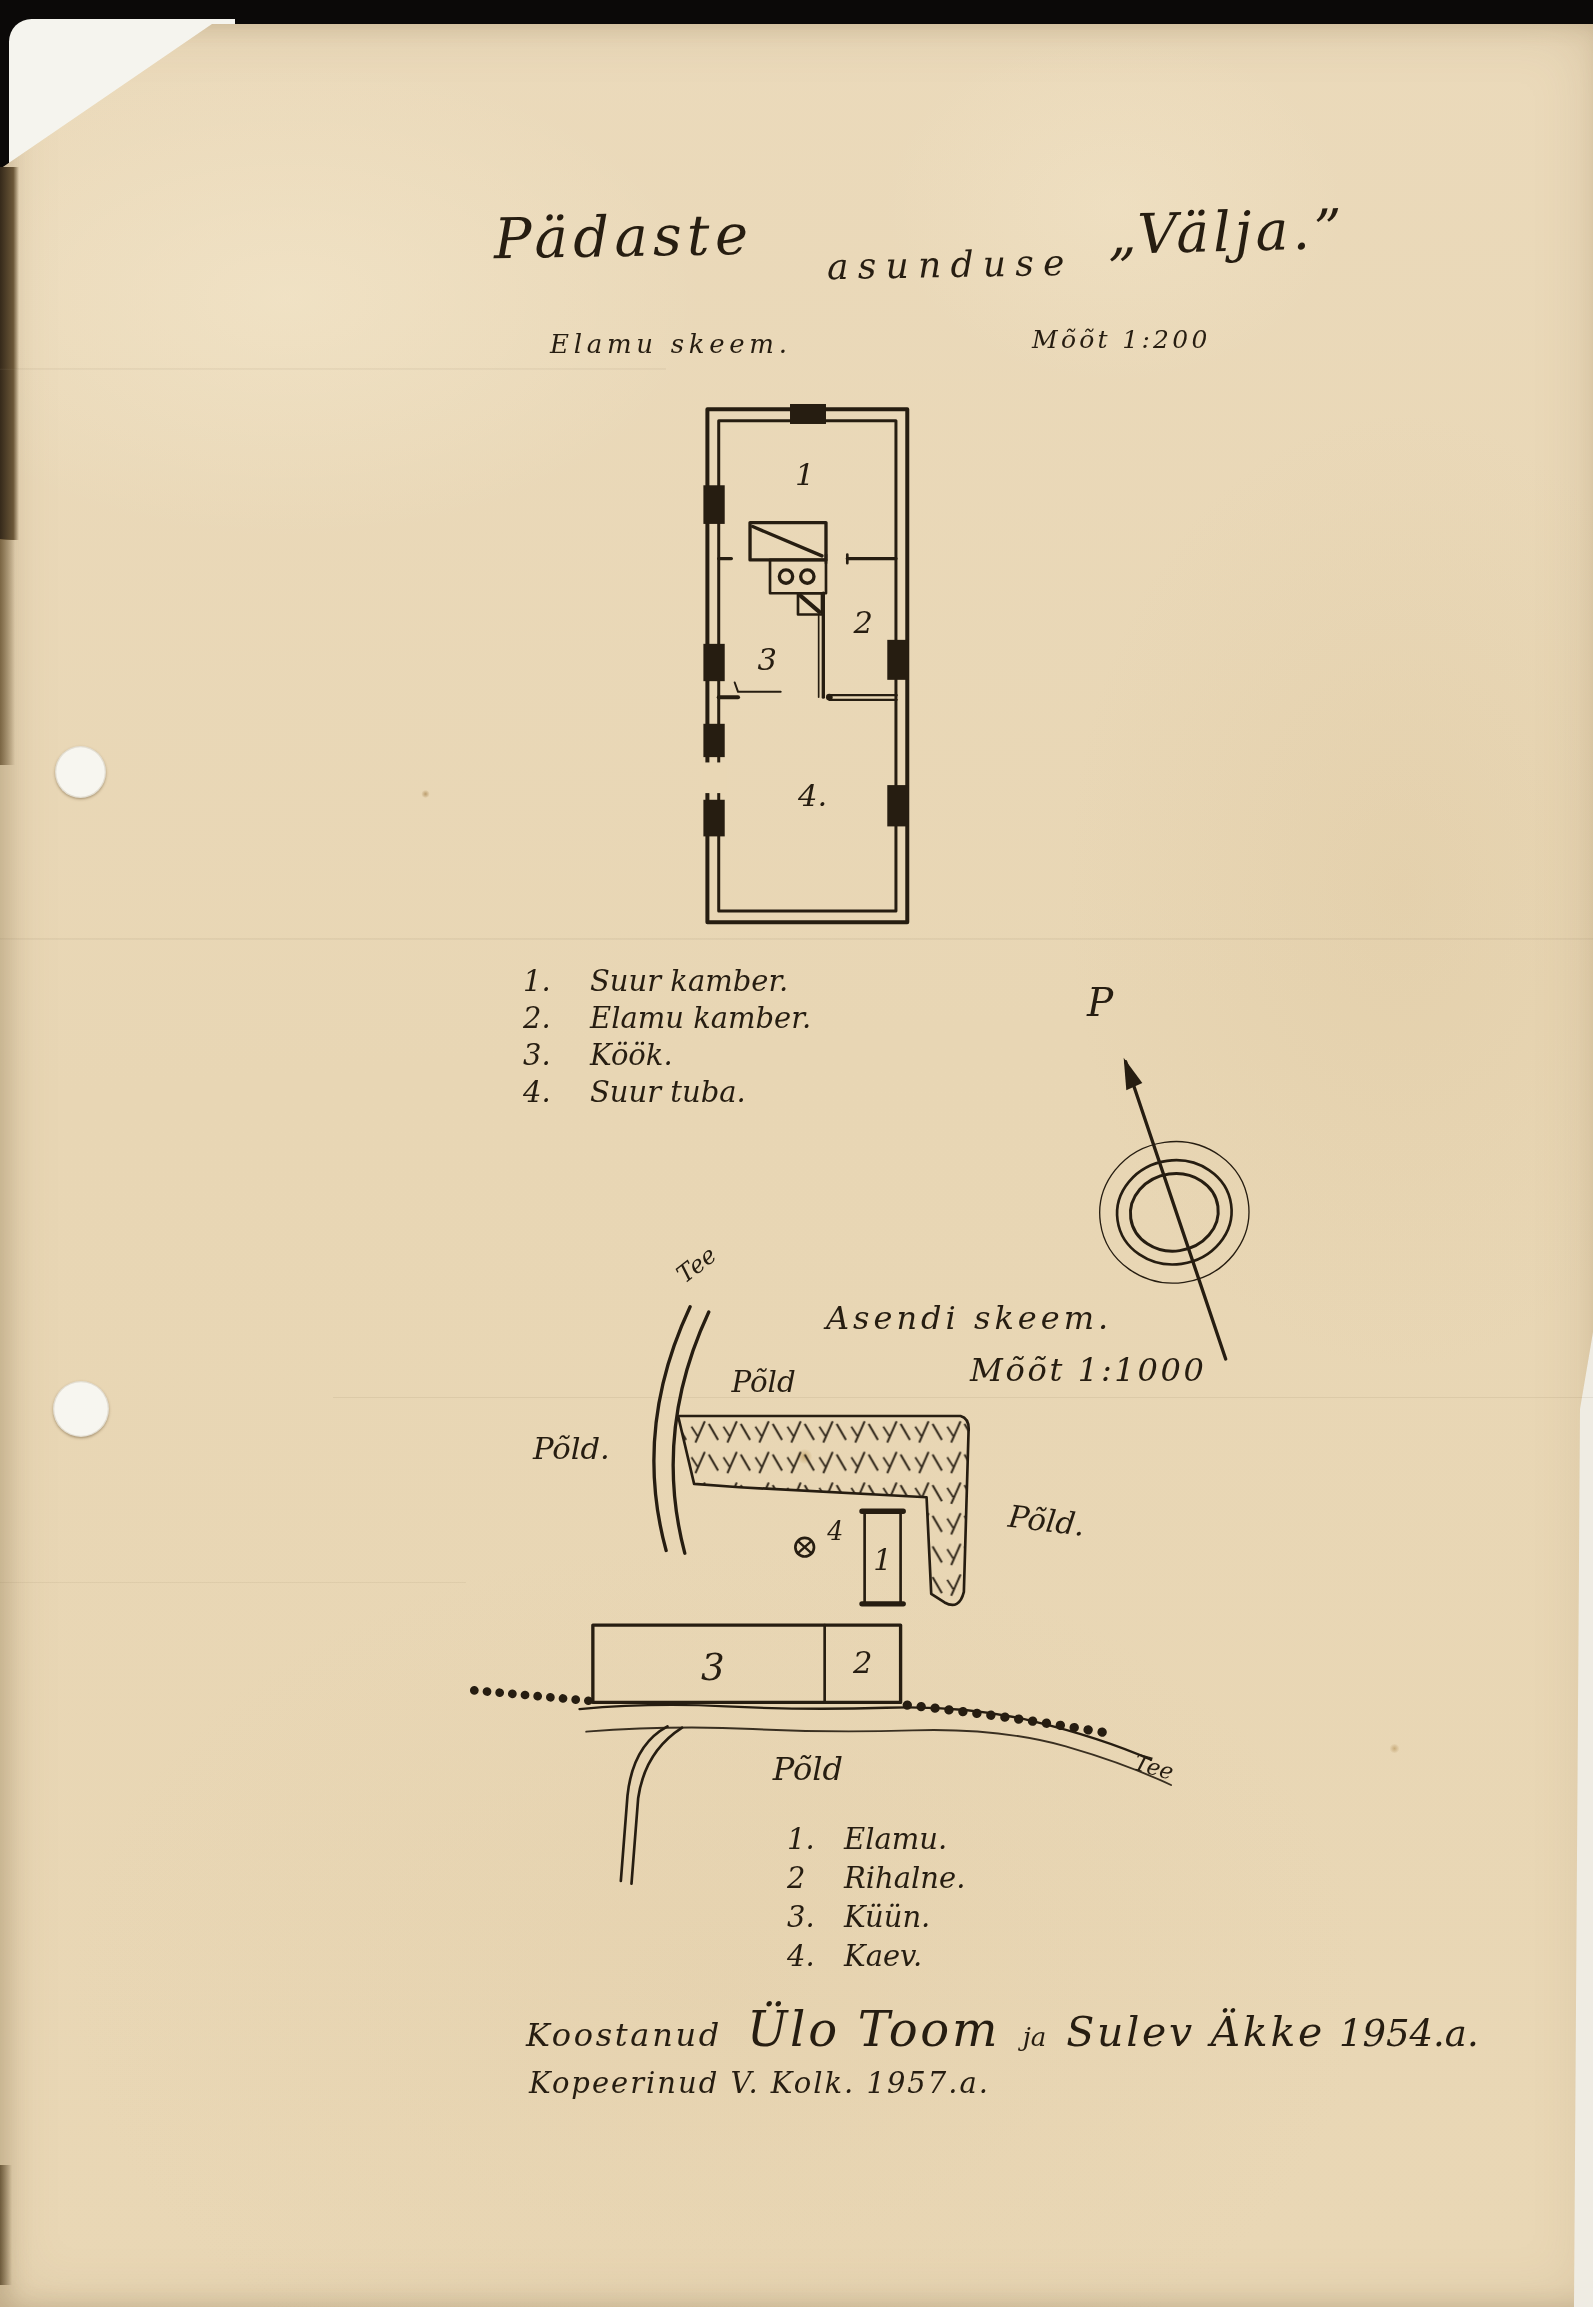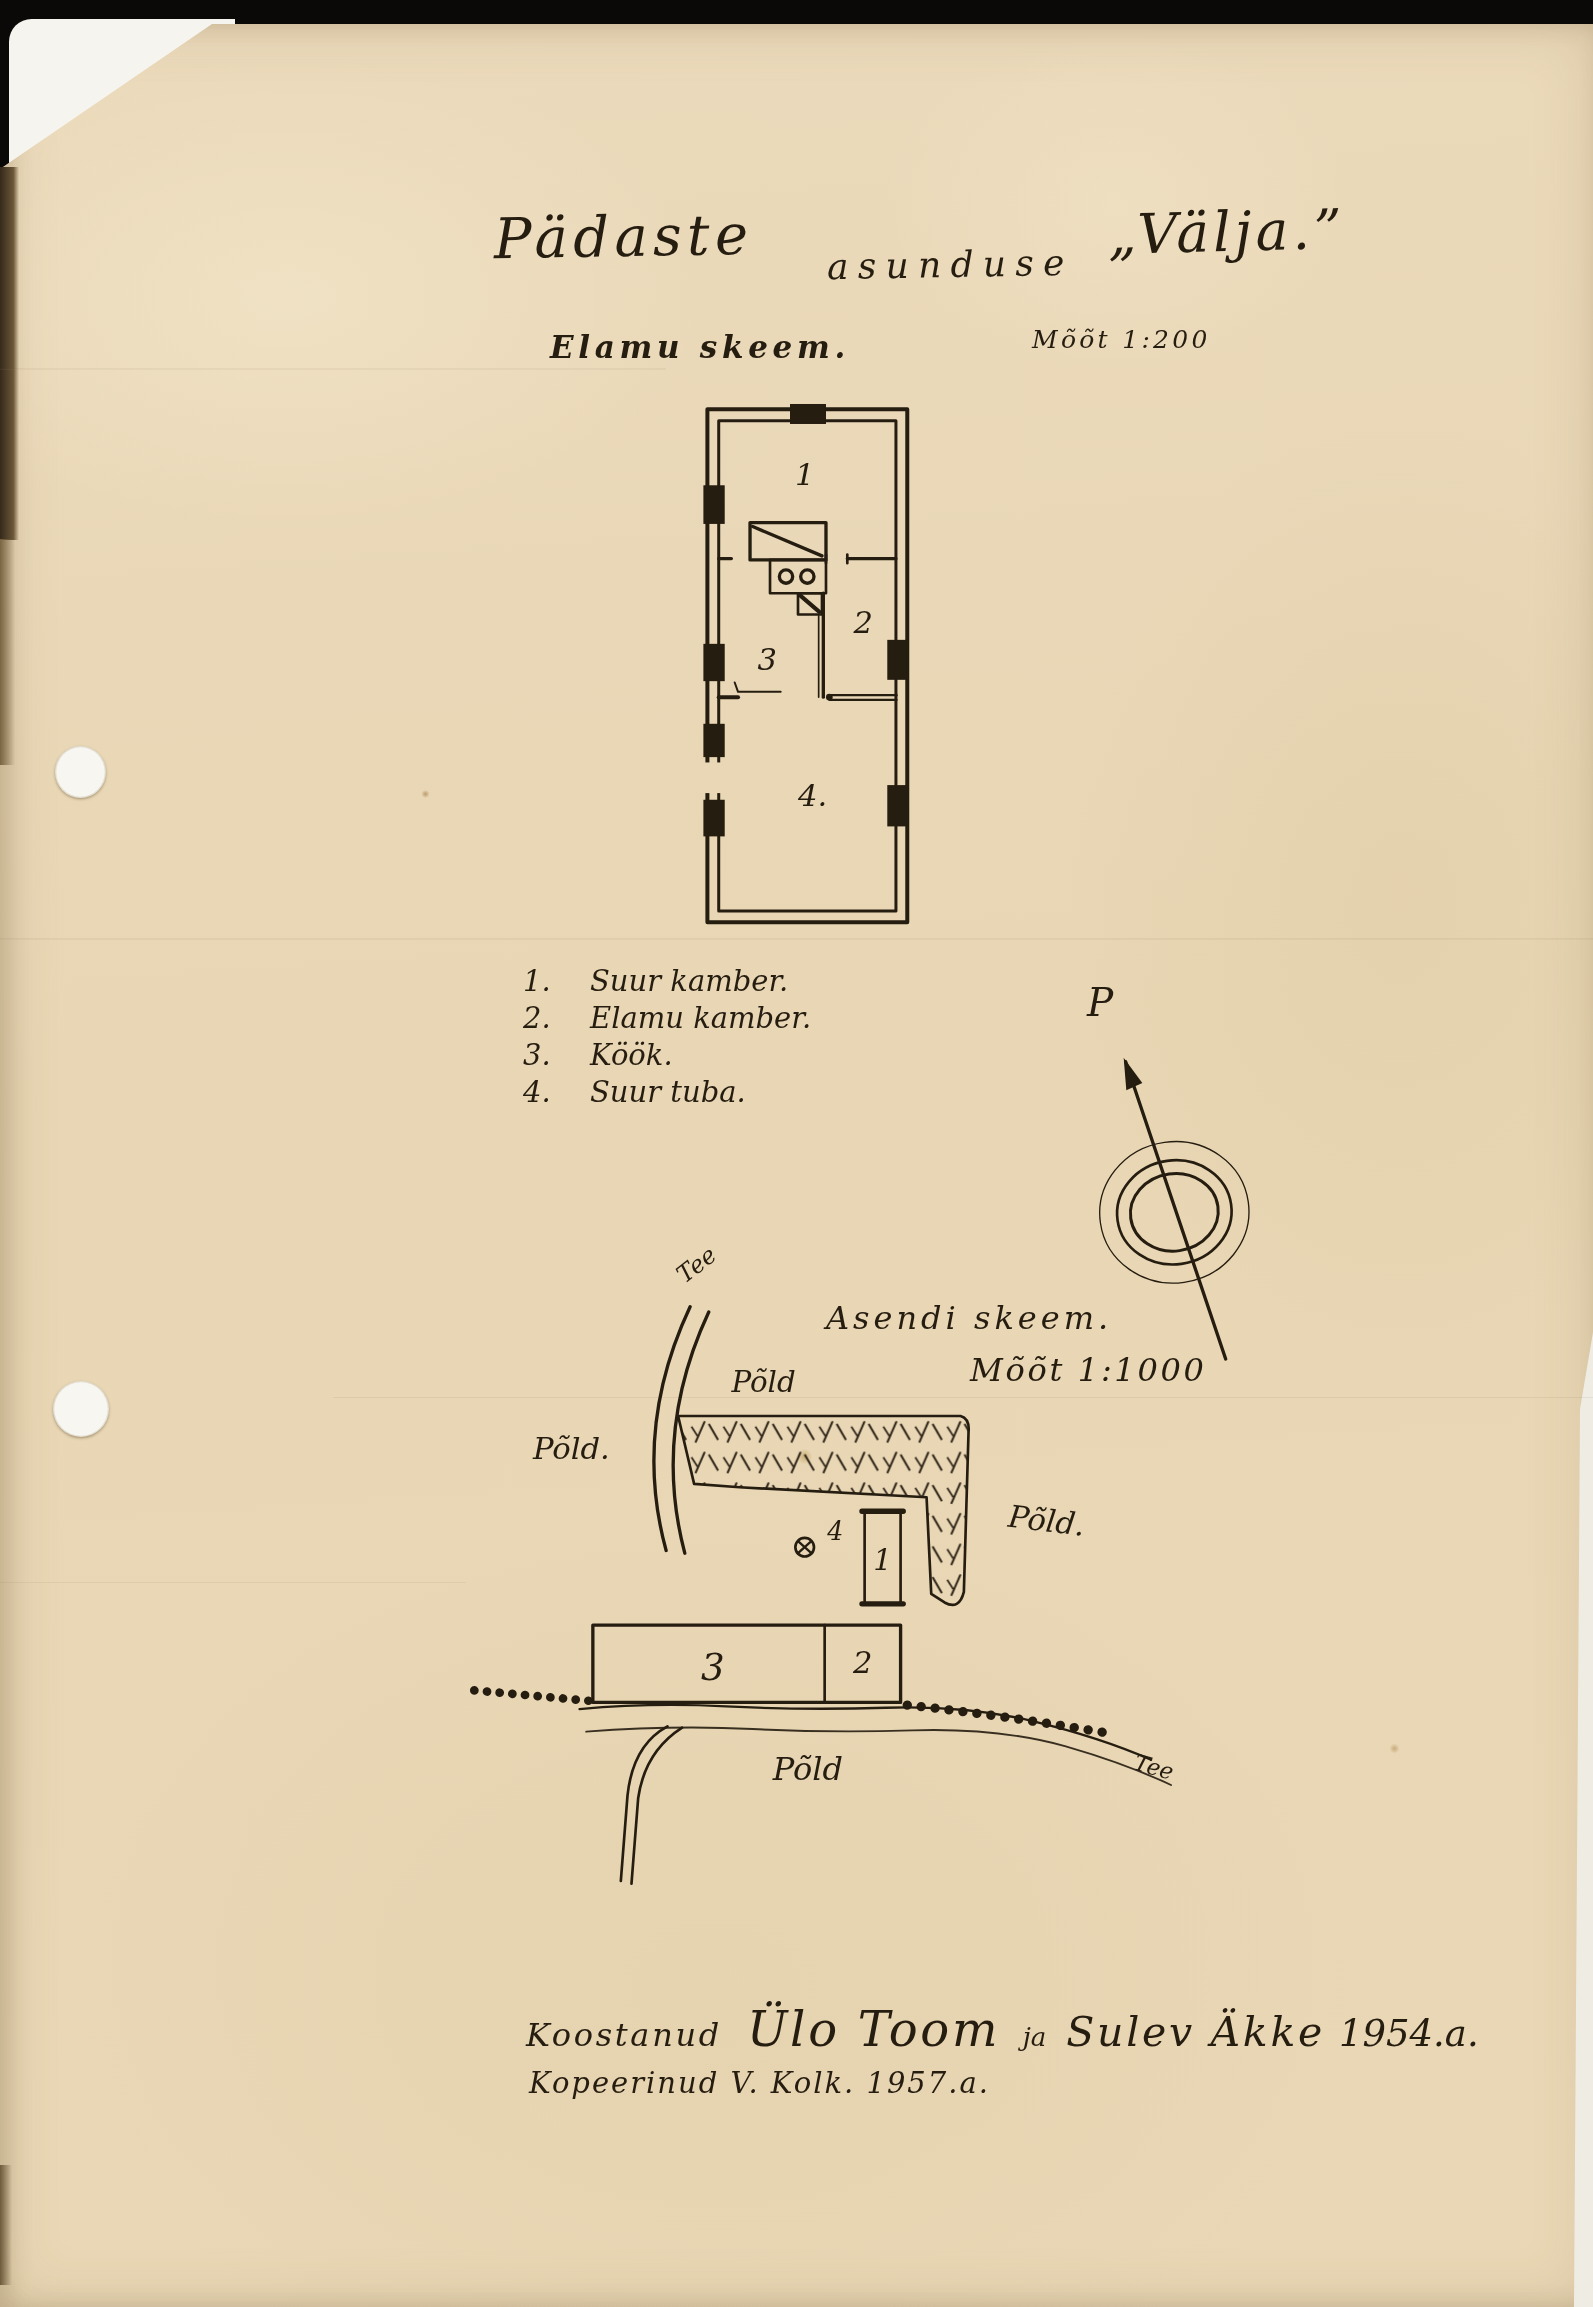--- a/index.html
+++ b/index.html
@@ -64,21 +64,21 @@
 
 <div class="hole" style="left:55px;top:746px;width:51px;height:52px;"></div>
 <div class="hole" style="left:53px;top:1381px;width:56px;height:56px;"></div>
 
 <div class="content">
 
   <div class="hand" style="left:494px;top:204px;font-size:56px;letter-spacing:5.3px;transform:rotate(-1deg);">Pädaste</div>
   <div class="hand" style="left:827px;top:244px;font-size:36px;letter-spacing:9.3px;transform:rotate(-1deg);">asunduse</div>
   <div class="hand" style="left:1108px;top:200px;font-size:55px;letter-spacing:4px;transform:rotate(-1.5deg);">„Välja.”</div>
 
-  <div class="hand" style="left:550px;top:329px;font-size:31px;letter-spacing:4.7px;font-weight:bold;">Elamu skeem.</div>
+  <div class="hand" style="left:550px;top:329px;font-size:26px;letter-spacing:4.7px;">Elamu skeem.</div>
   <div class="hand" style="left:1032px;top:325px;font-size:25px;letter-spacing:3.3px;">Mõõt 1:200</div>
 
   <svg style="position:absolute;left:698px;top:392px;" width="220" height="553" viewBox="0 0 330 830">
     <g stroke="#261d11" fill="none" stroke-linecap="round" stroke-linejoin="round">
 
       <rect x="14" y="26" width="300" height="770" stroke-width="6"></rect>
       <rect x="31" y="43" width="266" height="736" stroke-width="4.5"></rect>
 
       <rect x="6" y="556" width="36" height="46" fill="#e9d7b5" stroke="none"></rect>
 
@@ -184,20 +184,26 @@
     <text x="150" y="340" font-size="46">Põld.</text>
     <text x="862" y="442" font-size="46" transform="rotate(7 862 442)">Põld.</text>
     <text x="592" y="462" font-size="38">4</text>
     <text x="675" y="508" font-size="44" text-anchor="middle">1</text>
     <text x="420" y="672" font-size="56" text-anchor="middle">3</text>
     <text x="645" y="662" font-size="46" text-anchor="middle">2</text>
     <text x="510" y="822" font-size="48">Põld</text>
     <text x="1050" y="806" font-size="34" transform="rotate(16 1050 806)">Tee</text>
   </svg>
 
+  <div class="hand legend" style="left:787px;top:1820px;font-size:29px;line-height:39px;">
+    <div class="row"><span class="num" style="width:57px;">1.</span><span>Elamu.</span></div>
+    <div class="row"><span class="num" style="width:57px;">2</span><span>Rihalne.</span></div>
+    <div class="row"><span class="num" style="width:57px;">3.</span><span>Küün.</span></div>
+    <div class="row"><span class="num" style="width:57px;">4.</span><span>Kaev.</span></div>
+  </div>
 
   <div class="hand" style="left:526px;top:2001px;font-size:32px;">
     <span style="letter-spacing:2.7px;">Koostanud</span><span style="font-size:48px;margin-left:25px;letter-spacing:2.7px;">Ülo Toom</span><span style="font-size:26px;margin-left:22.6px;">ja</span><span style="font-size:41px;margin-left:20px;letter-spacing:2.7px;">Sulev Äkke</span><span style="font-size:37px;margin-left:14px;">1954.a.</span>
   </div>
   <div class="hand" style="left:529px;top:2066px;font-size:29px;letter-spacing:2px;">Kopeerinud V. Kolk. 1957.a.</div>
 
 </div>
 
 
 </body></html>

